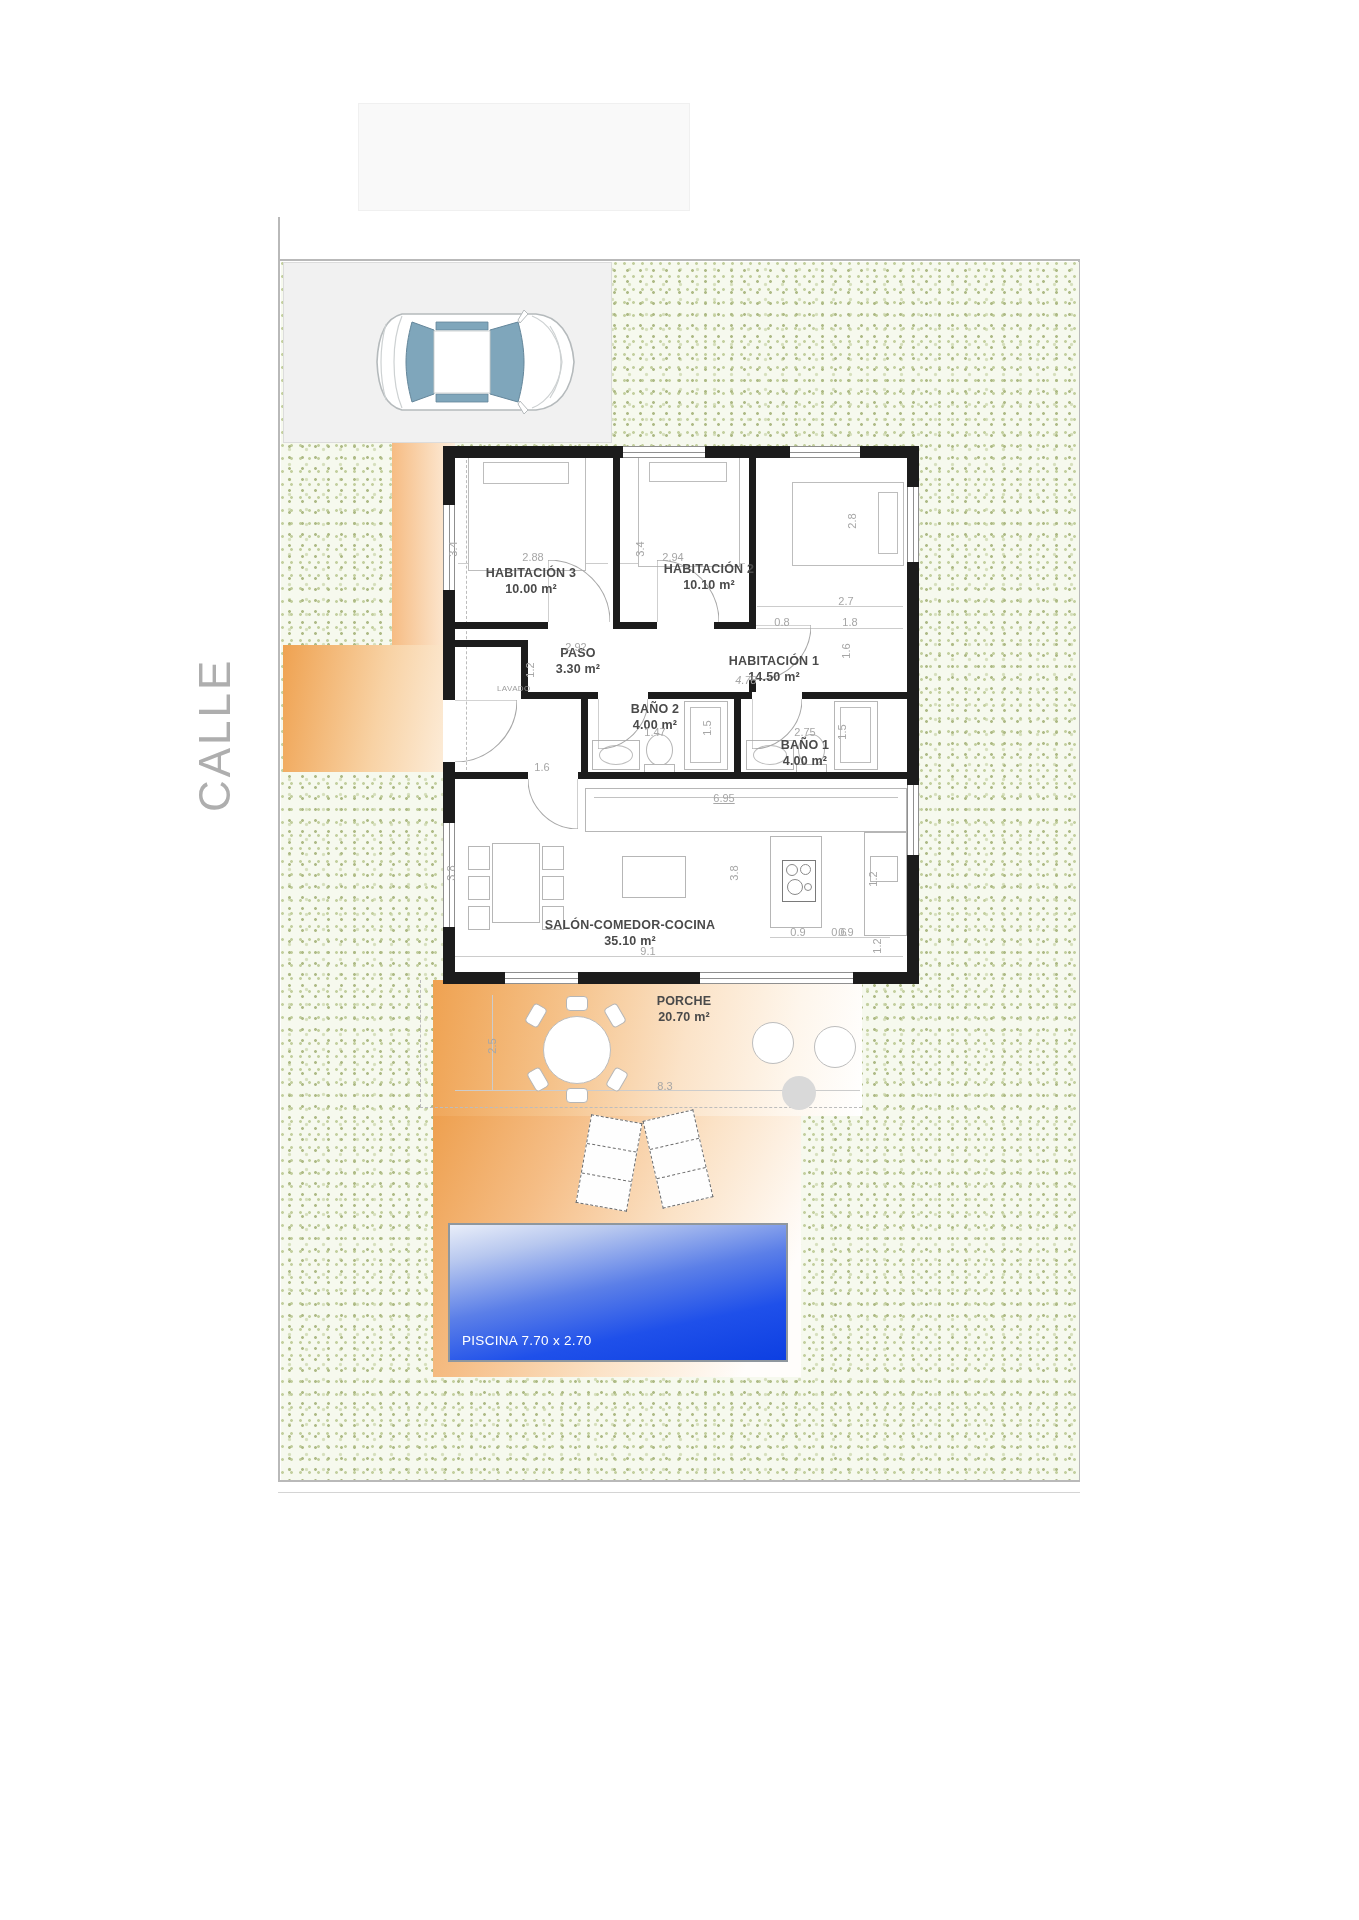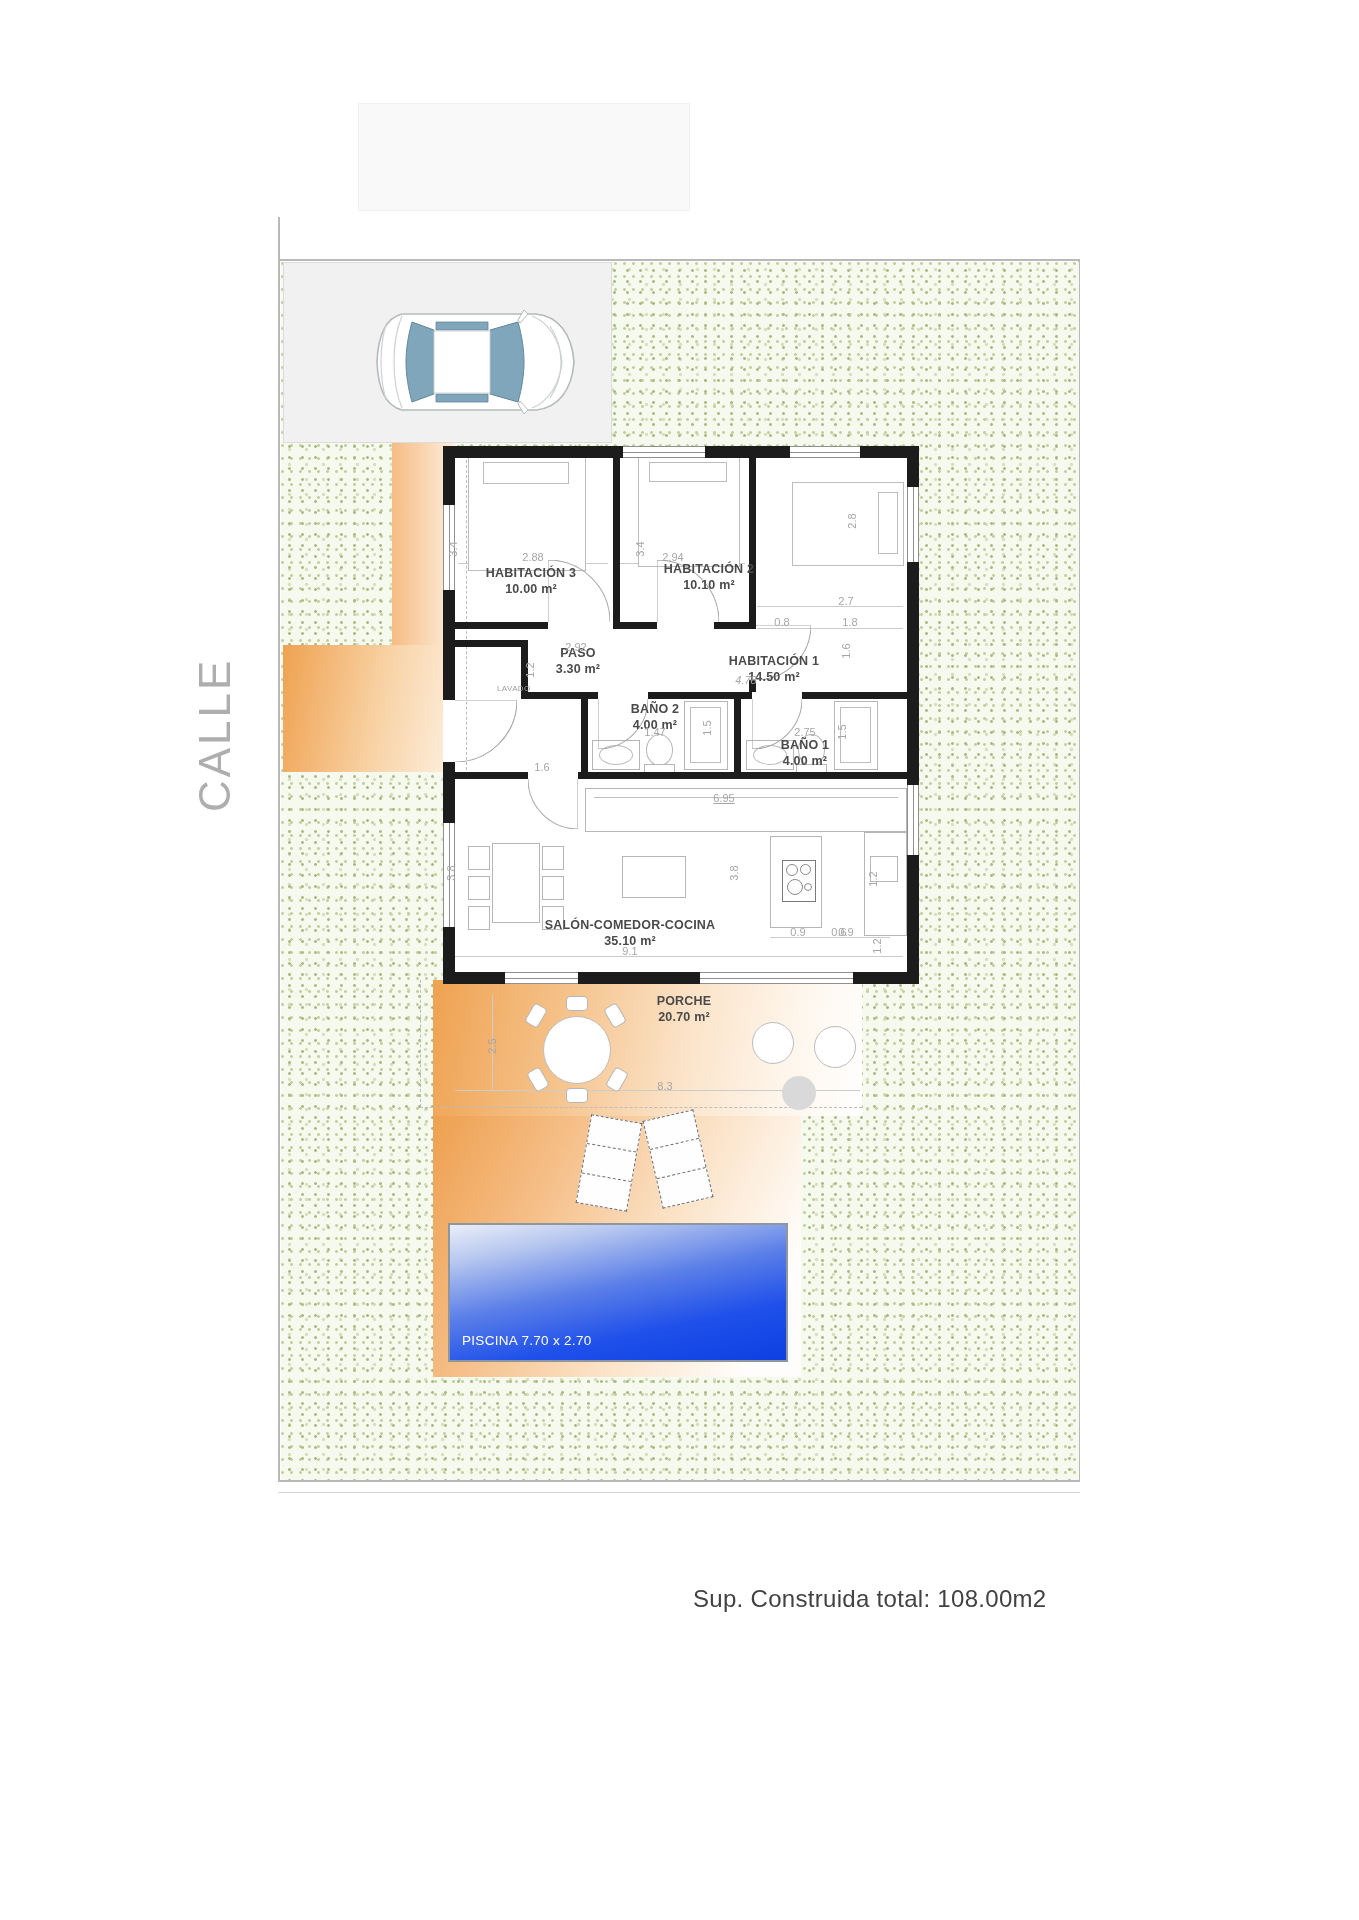--- a/index.html
+++ b/index.html
@@ -291,28 +291,27 @@
   <span class="dim v" style="left:530px;top:670px;">1.2</span>
   <span class="dim" style="left:655px;top:732px;">1.47</span>
   <span class="dim v" style="left:707px;top:728px;">1.5</span>
   <span class="dim" style="left:805px;top:732px;">2.75</span>
   <span class="dim v" style="left:842px;top:732px;">1.5</span>
   <span class="dim" style="left:746px;top:680px;font-style:italic;">4.78</span>
   <span class="dim" style="left:542px;top:767px;">1.6</span>
   <span class="dim" style="left:724px;top:798px;text-decoration:underline;">6.95</span>
   <span class="dim v" style="left:451px;top:873px;">3.8</span>
   <span class="dim v" style="left:734px;top:873px;">3.8</span>
-  <span class="dim" style="left:630px;top:951px;">9.1</span>
+  <span class="dim" style="left:648px;top:951px;">9.1</span>
   <span class="dim" style="left:798px;top:932px;">0.9</span>
   <span class="dim" style="left:846px;top:932px;">0.9</span>
   <span class="dim" style="left:839px;top:932px;">0.6</span>
   <span class="dim v" style="left:877px;top:946px;">1.2</span>
   <span class="dim v" style="left:873px;top:879px;">1.2</span>
   <span class="dim v" style="left:492px;top:1046px;">2.5</span>
   <span class="dim" style="left:665px;top:1086px;">8.3</span>
 
   <div class="calle" style="left:190px;top:812px;">CALLE</div>
 
   <div class="summary" style="left:693px;top:1581px;">
-    <div>Sup. Construida total: 108.00m2</div>
   </div>
 
 </div>
 
 </body></html>

